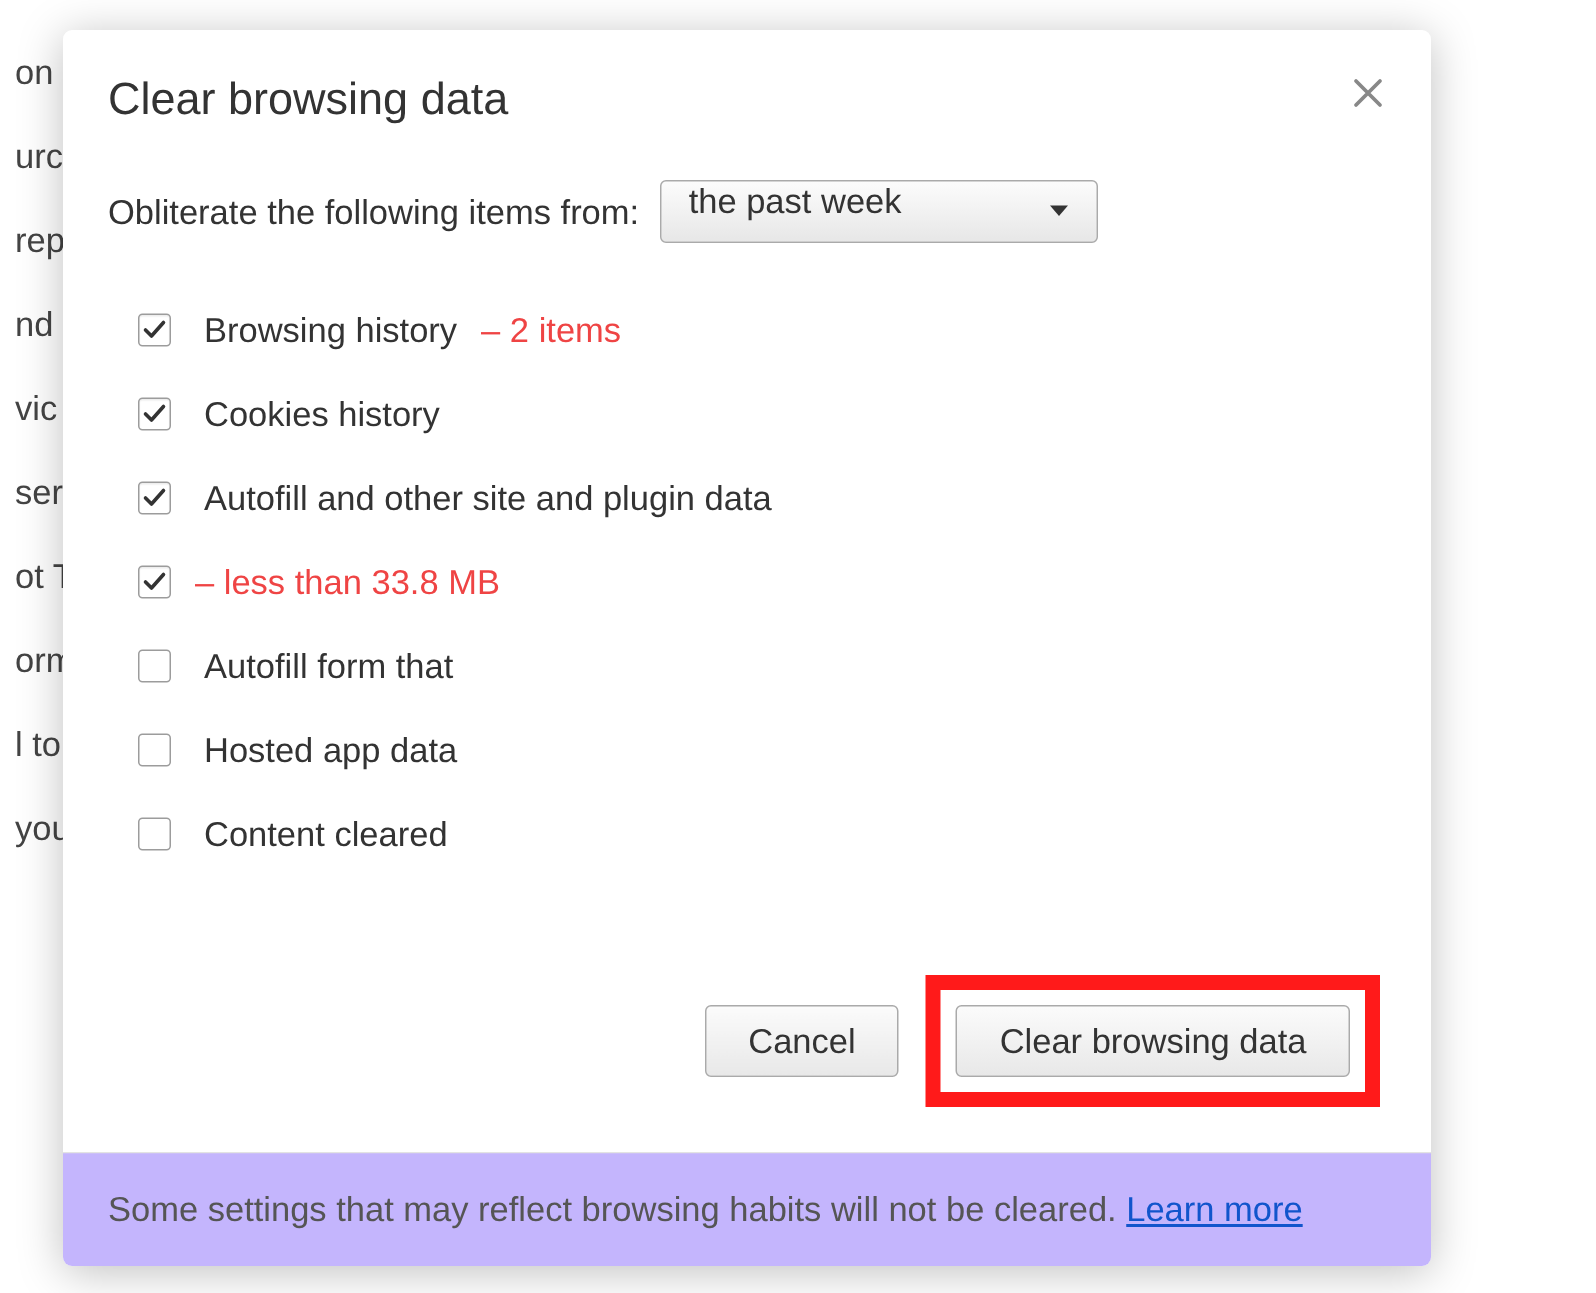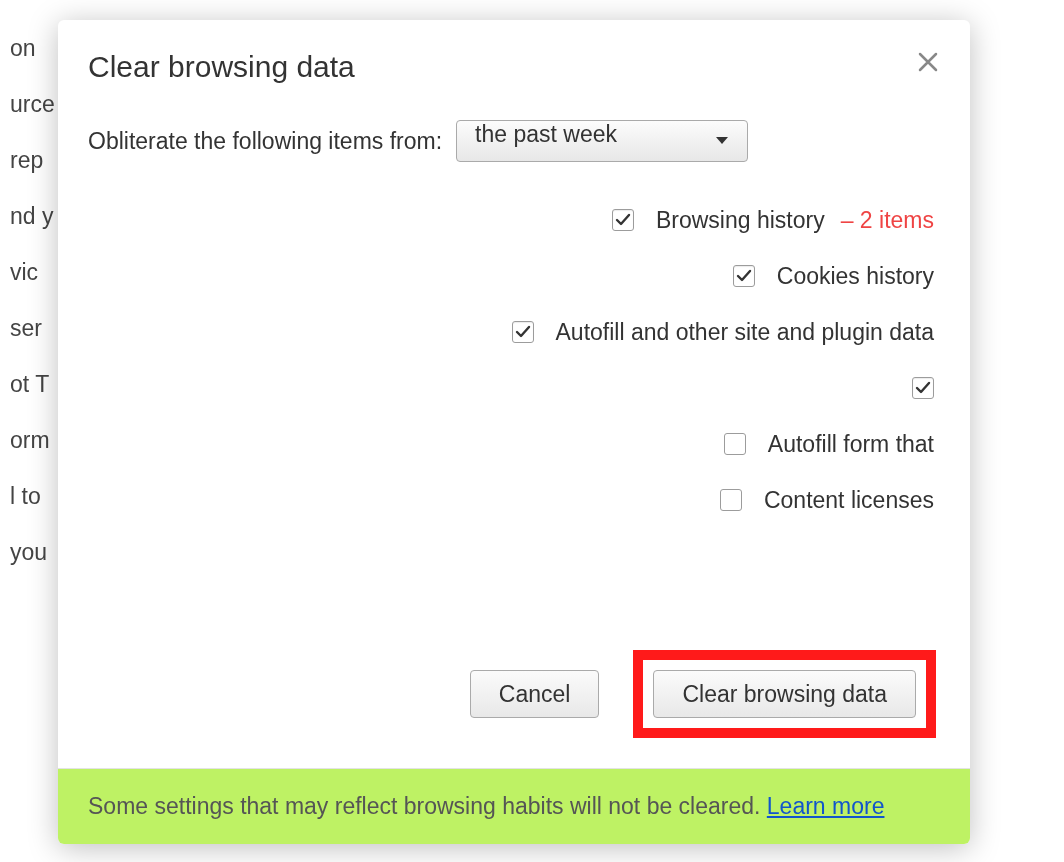--- a/index.html
+++ b/index.html
@@ -19,21 +19,21 @@
       background: #fff;
       padding: 20px 10px;
       color: #444;
       font-size: 23px;
       line-height: 56px;
       filter: blur(0.3px);
     }
     .bg span { display: block; white-space: nowrap; }
     .dialog {
       position: absolute;
-      left: 58px;
+      left: 42px;
       top: 20px;
       width: 912px;
       height: 824px;
       background: #fff;
       border-radius: 6px;
       box-shadow: 0 4px 30px rgba(0,0,0,0.25);
       display: flex;
       flex-direction: column;
     }
     .dialog-head {
@@ -48,21 +48,21 @@
     .close {
       position: absolute;
       top: 30px; right: 30px;
       width: 24px; height: 24px;
       cursor: pointer;
       color: #888;
     }
     .close svg { width: 100%; height: 100%; }
     .dialog-body {
       flex: 1;
-      padding: 30px 36px 10px 30px;
+      padding: 30px 56px 10px 30px;
     }
     .prompt-row {
       display: flex;
       align-items: center;
       font-size: 23px;
       color: #333;
       gap: 14px;
     }
     .select {
       display: inline-flex;
@@ -84,21 +84,20 @@
       top: 50%;
       transform: translateY(-50%);
     }
     .select .caret svg { width: 14px; height: 10px; display:block; }
     .opts { padding: 30px 0 0 20px; }
     .opt {
       display: flex;
       align-items: center;
       gap: 22px;
       height: 56px;
-      justify-content: flex-end;
     }
     .cb {
       width: 22px; height: 22px;
       border: 1px solid #9c9c9c;
       border-radius: 3px;
       background: #fff;
       display: flex; align-items: center; justify-content: center;
       cursor: pointer;
       flex-shrink: 0;
     }
@@ -112,41 +111,41 @@
       white-space: nowrap;
     }
     .opt-detail {
       font-size: 23px; color: #ef4444;
       margin-left: -6px;
       white-space: nowrap;
     }
     .actions {
       padding: 10px 34px 30px 34px;
       display: flex; justify-content: flex-end; align-items: center;
-      gap: 16px;
+      gap: 0;
     }
     .btn {
       height: 48px;
       padding: 0 28px;
       border: 1px solid #aaa;
       border-radius: 4px;
       background: linear-gradient(#fbfbfb,#e8e8e8);
       color: #333;
       font-size: 23px;
       cursor: pointer;
       display: inline-flex; align-items: center; justify-content: center;
     }
     .hl {
       border: 10px solid #ff1a1a;
       padding: 10px 10px;
       margin-left: 18px;
       display: inline-flex;
     }
     .dialog-foot {
-      background: #bef264;
+      background: #c4b5fd;
       border-top: 1px solid #e3e3e3;
       border-radius: 0 0 6px 6px;
       padding: 24px 30px;
       font-size: 23px;
       color: #555;
     }
     .dialog-foot a { color: #1155cc; text-decoration: underline; cursor: pointer; }
   </style>
 </head>
 <body>
@@ -213,28 +212,33 @@
             </svg>
           </div>
           <span class="opt-lbl">Autofill and other site and plugin data</span>
         </div>
         <div class="opt">
           <div class="cb checked">
             <svg viewBox="0 0 16 16">
               <path d="M2 8 L6 12 L14 3" stroke="#333" stroke-width="2.4" fill="none" stroke-linecap="round" stroke-linejoin="round"></path>
             </svg>
           </div>
+          <span class="opt-detail">  –  less than 33.8 MB</span>
         </div>
         <div class="opt">
           <div class="cb"></div>
           <span class="opt-lbl">Autofill form that</span>
         </div>
         <div class="opt">
           <div class="cb"></div>
-          <span class="opt-lbl">Content licenses</span>
+          <span class="opt-lbl">Hosted app data</span>
+        </div>
+        <div class="opt">
+          <div class="cb"></div>
+          <span class="opt-lbl">Content cleared</span>
         </div>
       </div>
   </div>
 
   <div class="actions">
     <button class="btn">Cancel</button>
     <span class="hl">
       <button class="btn">Clear browsing data</button>
     </span>
   </div>

